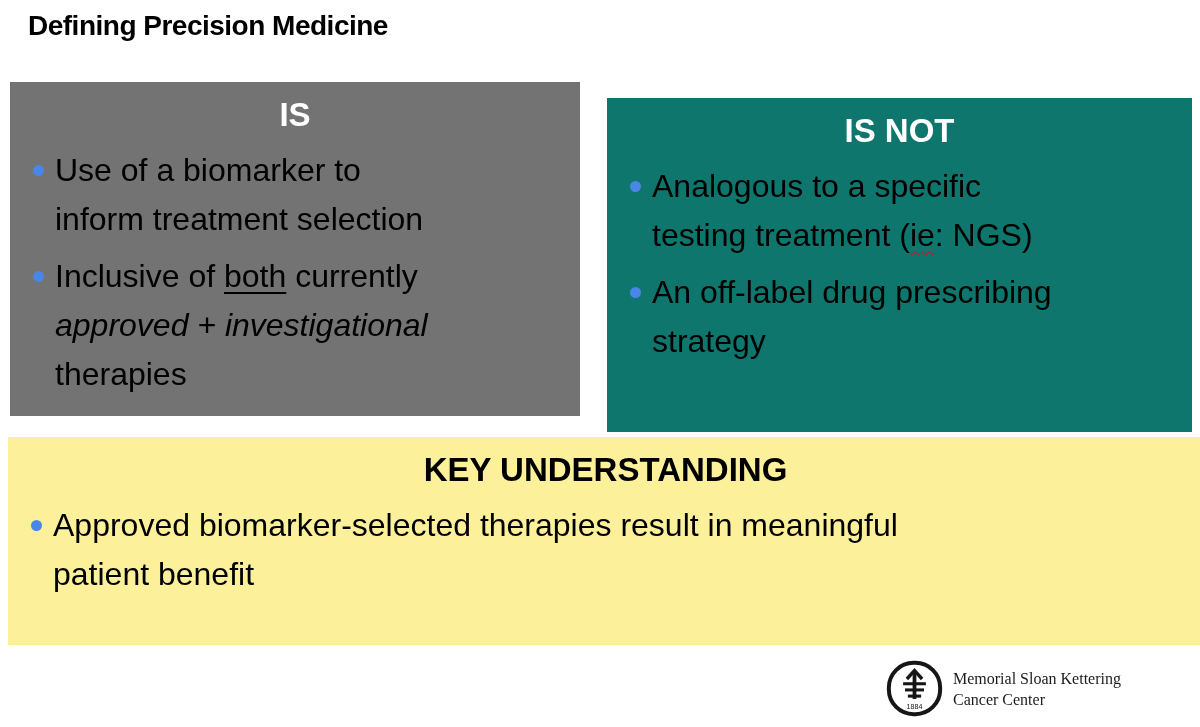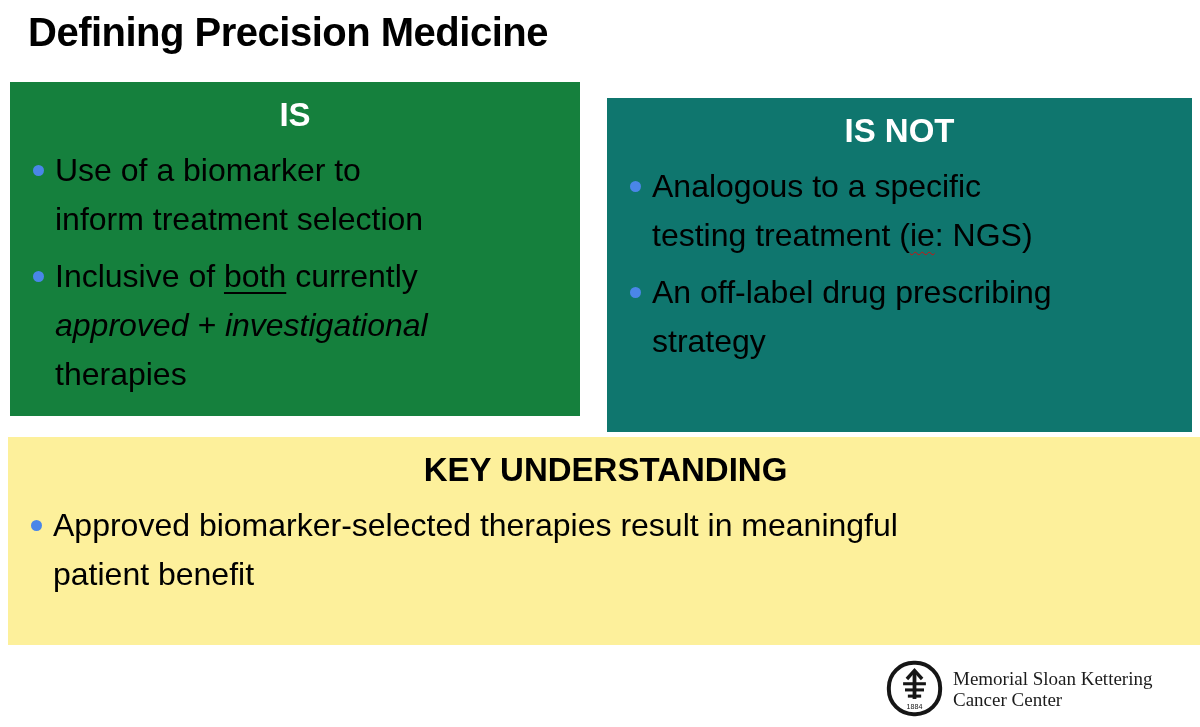--- a/index.html
+++ b/index.html
@@ -11,31 +11,31 @@
     width: 1200px;
     height: 727px;
     background: #ffffff;
     overflow: hidden;
   }
 
   .title {
     position: absolute;
     left: 28px;
     top: 10px;
-    font-size: 40px;
+    font-size: 28px;
     font-weight: bold;
     color: #000000;
     letter-spacing: -0.5px;
   }
 
   .box {
     position: absolute;
     padding-bottom: 10px;
   }
-  .box-green  { left: 10px;  top: 82px;  width: 570px;  height: 334px; background: #15803d; }
+  .box-green  { left: 10px;  top: 82px;  width: 570px;  height: 334px; background: #737373; }
   .box-pink   { left: 607px; top: 98px;  width: 585px;  height: 334px; background: #0f766e; }
   .box-yellow { left: 8px;   top: 437px; width: 1195px; height: 208px; background: #FDF09B; }
 
   .box-header {
     margin-top: 10px;
     margin-bottom: 8px;
     text-align: center;
     font-size: 33px;
     font-weight: bold;
     line-height: 46px;
@@ -81,21 +81,21 @@
     position: absolute;
     left: 886px;
     top: 660px;
     display: flex;
     align-items: center;
   }
   .logo-mark { width: 57px; height: 57px; }
   .logo-text {
     margin-left: 10px;
     font-family: "Liberation Serif", serif;
-    font-size: 19px;
+    font-size: 16px;
     line-height: 21px;
     color: #1c1c1c;
     font-weight: 500;
   }
   .logo-text span { display: block; }
 </style>
 </head>
 <body>
 
 <div class="slide">

